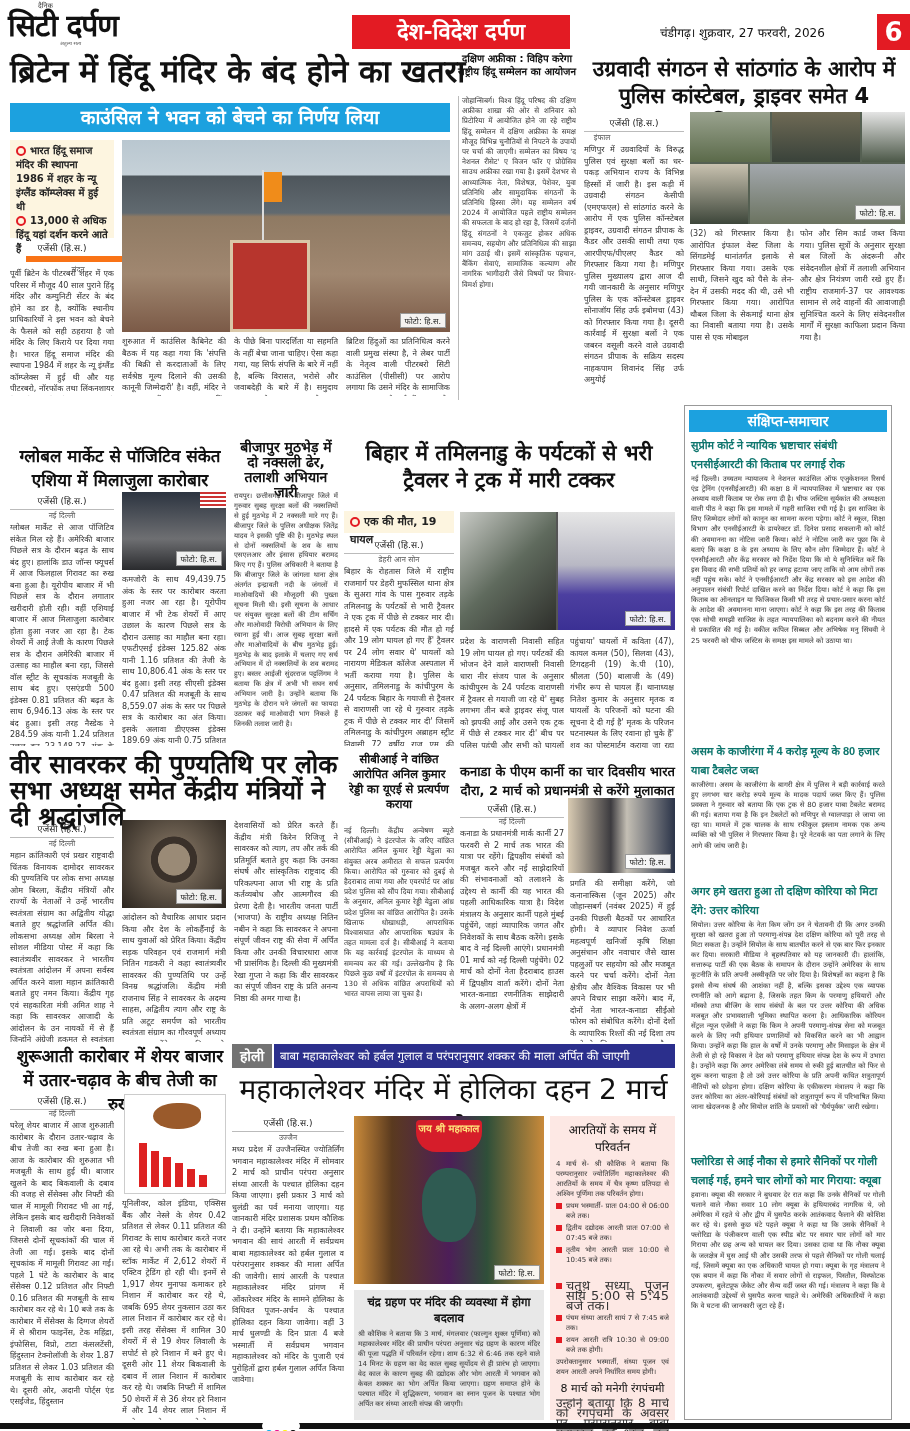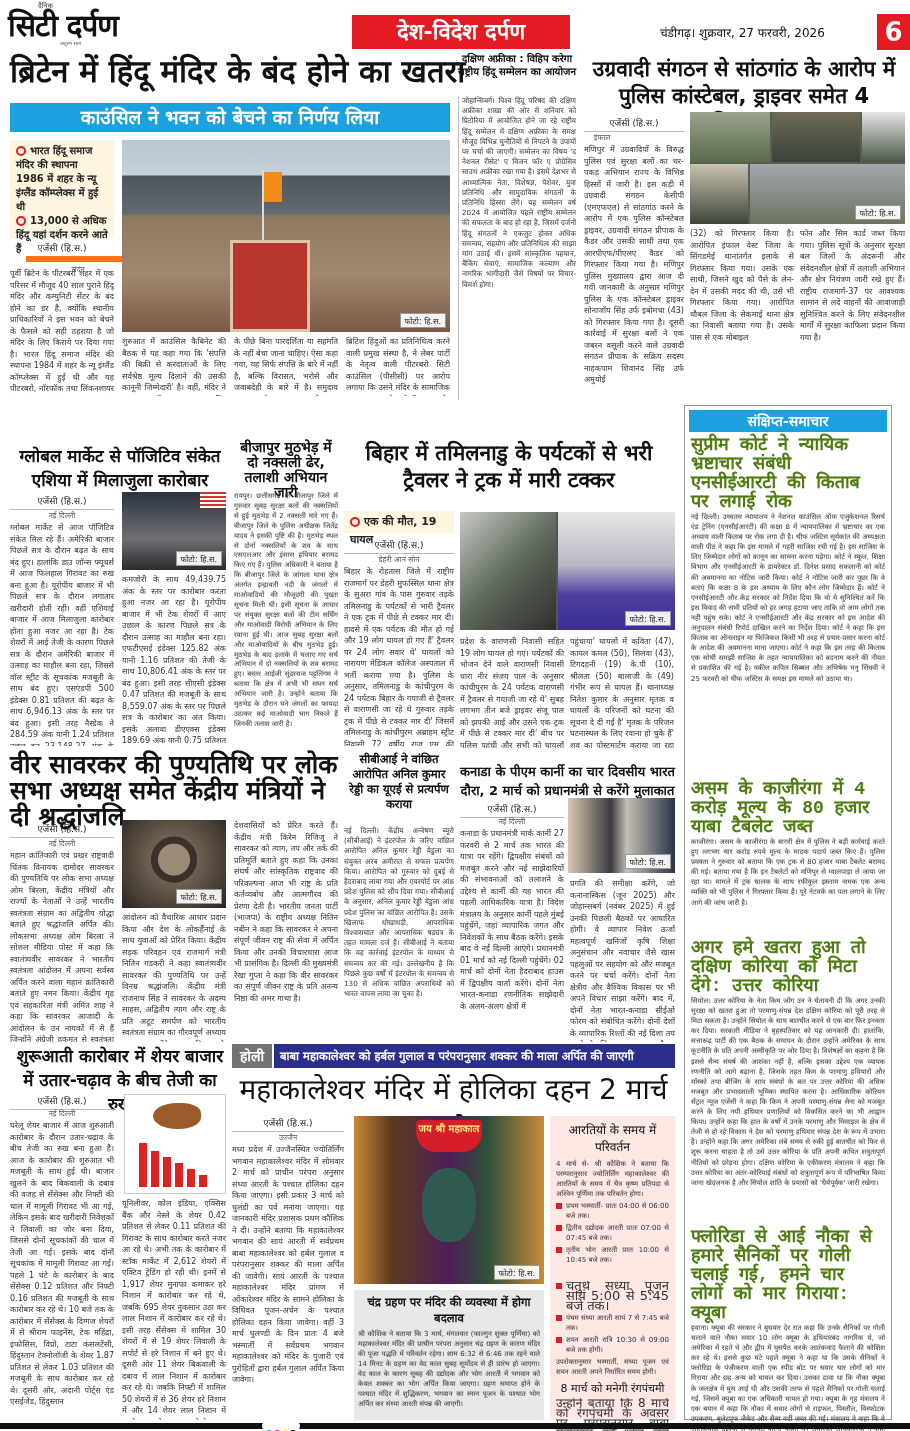--- a/index.html
+++ b/index.html
@@ -16,24 +16,24 @@
 .bluebar{background:#1ca1df;color:#fff;font-weight:bold;text-align:center}
 .body-text{font-size:8px;line-height:11.5px;color:#333;text-align:justify;overflow:hidden}
 .col-rule{border-left:1px solid #bbb}
 .img{background:linear-gradient(135deg,#6c7d86,#3b4a52);overflow:hidden}
 .photo-credit{position:absolute;right:4px;bottom:4px;background:rgba(255,255,255,.92);font-size:8px;padding:1px 4px;color:#222;border:1px solid #999}
 .agency{font-size:9px;text-align:center;color:#222}
 .place{font-size:7.5px;text-align:center;color:#555}
 .hl-box{background:#fdf5e0;padding:4px 6px;font-size:11px;font-weight:bold;color:#222;line-height:16px}
 .bullet{display:inline-block;width:10px;height:10px;border:2px solid #e31b23;border-radius:50%;margin-right:4px;vertical-align:middle}
 .brief-box{border:1px solid #999;background:#fff}
-.brief-title{font-size:18px;font-weight:bold;color:#4d7c0f;line-height:19px;font-family:Liberation Mono, monospace}
+.brief-title{font-size:11px;font-weight:bold;color:#0f766e;line-height:19px;font-family:Liberation Sans, sans-serif}
 .sub-h{font-weight:bold;color:#111;text-align:center;line-height:1.2}
 .holi-label{background:#737373;color:#fff;font-weight:bold;text-align:center}
-.holi-bar{background:#2b2f8c;color:#fff;font-weight:bold}
+.holi-bar{background:#2b2f8c;color:#fff;font-weight:normal}
 .pinkbox{background:#fde8e4}
 .graybox{background:#e8e8e8}
 .reg-strip{left:0;top:1423px;width:910px;height:6px;background:#111}
 .dot{display:inline-block;width:6px;height:6px;border-radius:50%;margin:0 1px}
 </style>
 </head>
 <body>
 
 <div class="abs masthead">
   <div class="abs logo-sub">दैनिक</div>

